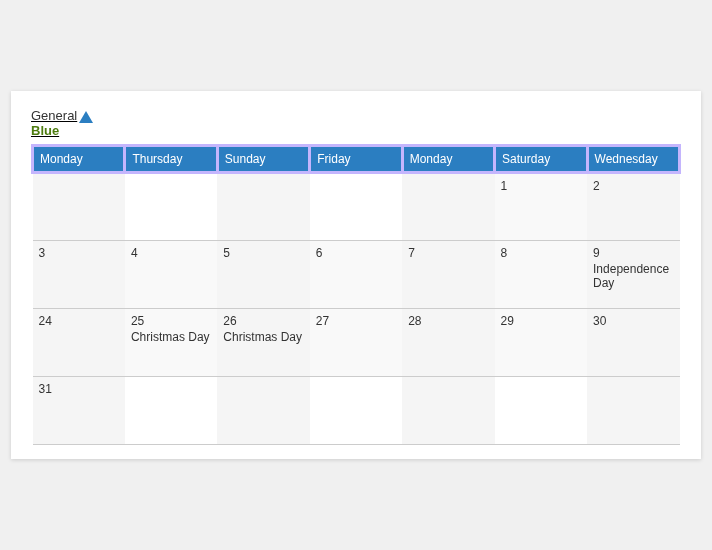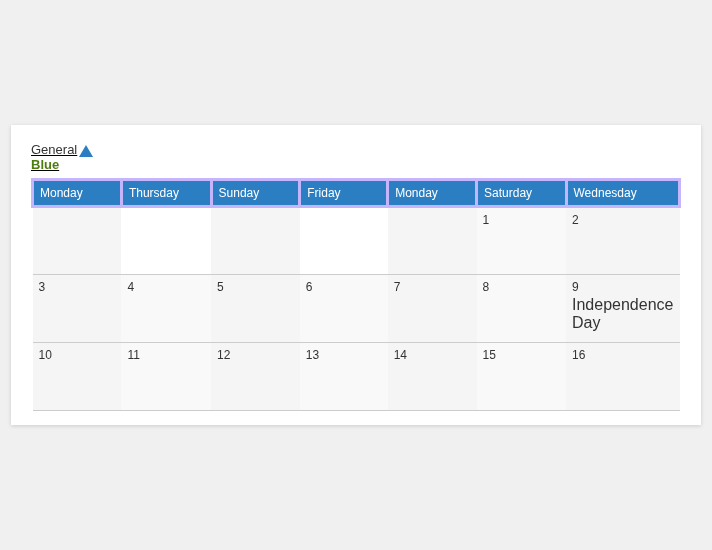--- a/index.html
+++ b/index.html
@@ -97,21 +97,21 @@
     }
     .calendar-grid tbody tr td:nth-child(odd) {
       background: #f5f5f5;
     }
     .day-number {
       font-size: 12px;
       color: #333;
       display: block;
     }
     .holiday-label {
-      font-size: 16px;
+      font-size: 12px;
       color: #333;
       display: block;
       margin-top: 2px;
     }
     .row-border-top td {
       border-top: 2px solid #2b7ec1 !important;
     }
   </style>
 </head>
 <body>
@@ -171,36 +171,49 @@
           <td>
             <span class="day-number">8</span>
           </td>
           <td>
             <span class="day-number">9</span>
             <span class="holiday-label">Independence Day</span>
           </td>
         </tr>
         <tr>
           <td>
-            <span class="day-number">10</span>
-          </td>
-          <td>
-            <span class="day-number">11</span>
-          </td>
-          <td>
-            <span class="day-number">12</span>
-          </td>
-          <td>
-            <span class="day-number">13</span>
-          </td>
-          <td>
-            <span class="day-number">14</span>
-          </td>
-          <td>
-            <span class="day-number">15</span>
-          </td>
-          <td>
-            <span class="day-number">16</span>
-          </td>
+            <span class="day-number">24</span>
+          </td>
+          <td>
+            <span class="day-number">25</span>
+            <span class="holiday-label">Christmas Day</span>
+          </td>
+          <td>
+            <span class="day-number">26</span>
+            <span class="holiday-label">Christmas Day</span>
+          </td>
+          <td>
+            <span class="day-number">27</span>
+          </td>
+          <td>
+            <span class="day-number">28</span>
+          </td>
+          <td>
+            <span class="day-number">29</span>
+          </td>
+          <td>
+            <span class="day-number">30</span>
+          </td>
+        </tr>
+        <tr>
+          <td>
+            <span class="day-number">31</span>
+          </td>
+          <td class="empty"></td>
+          <td class="empty"></td>
+          <td class="empty"></td>
+          <td class="empty"></td>
+          <td class="empty"></td>
+          <td class="empty"></td>
         </tr>
       </tbody>
   </table>
 </div>
 
 </body></html>

